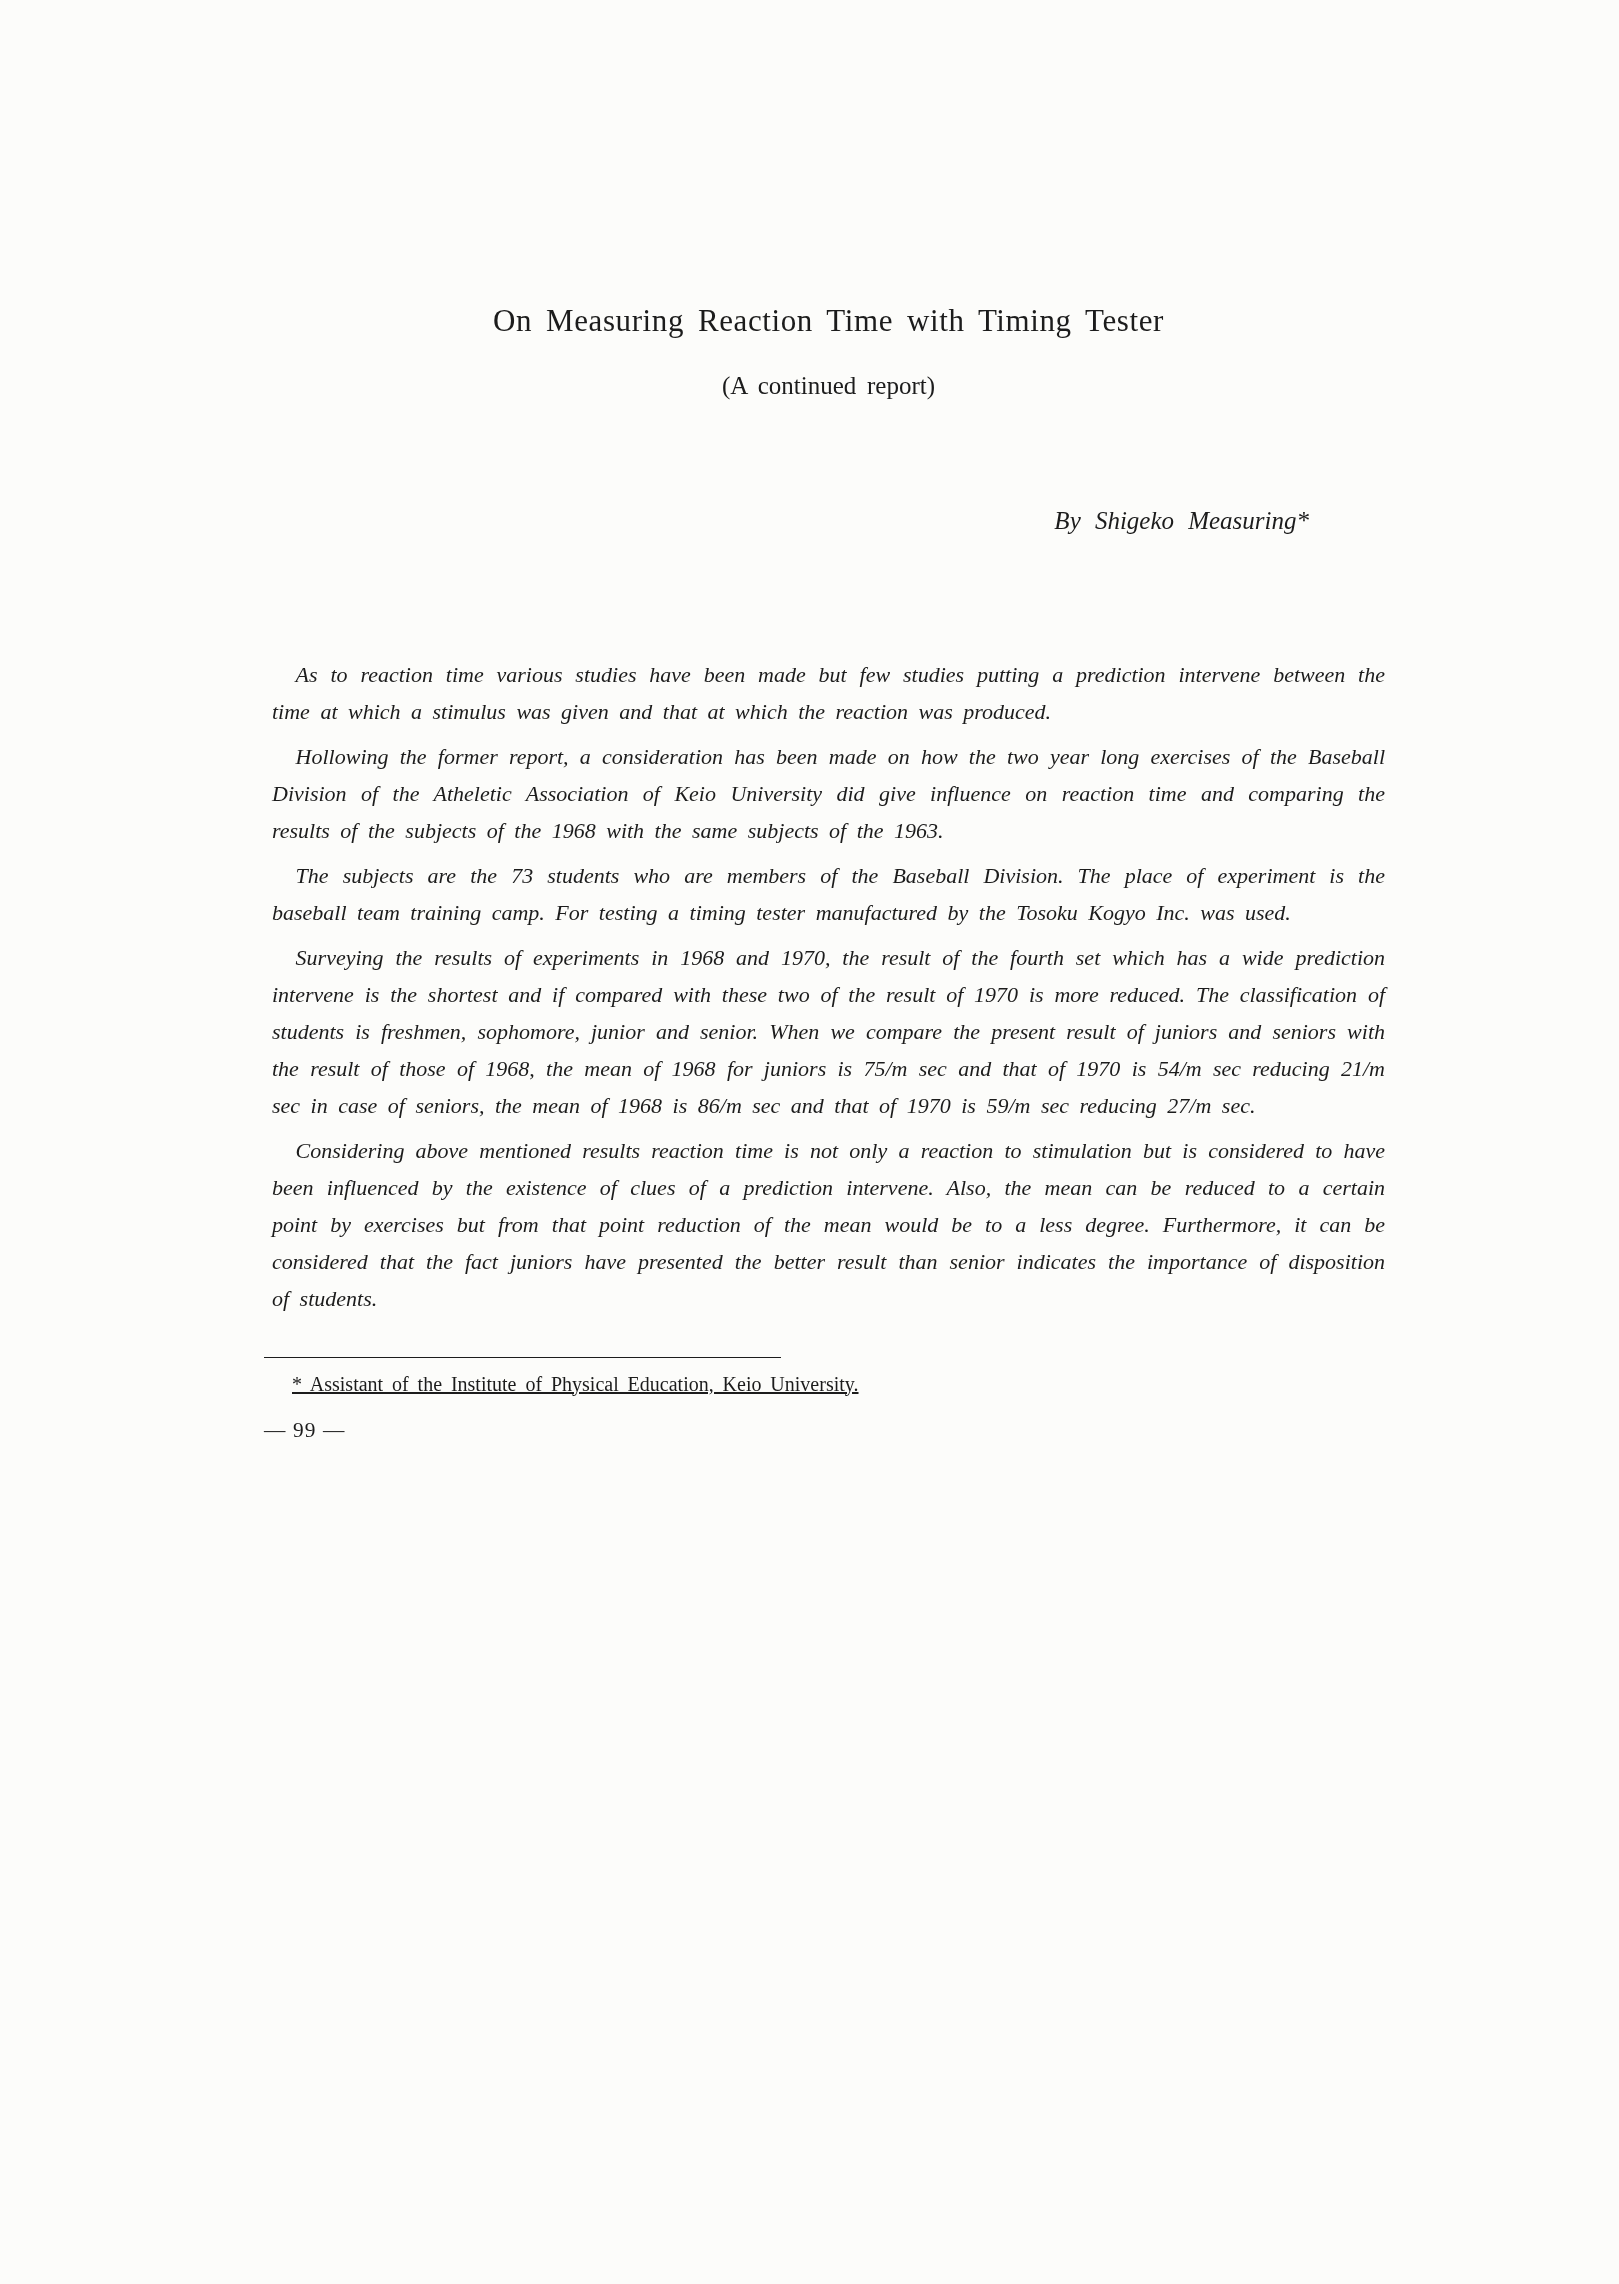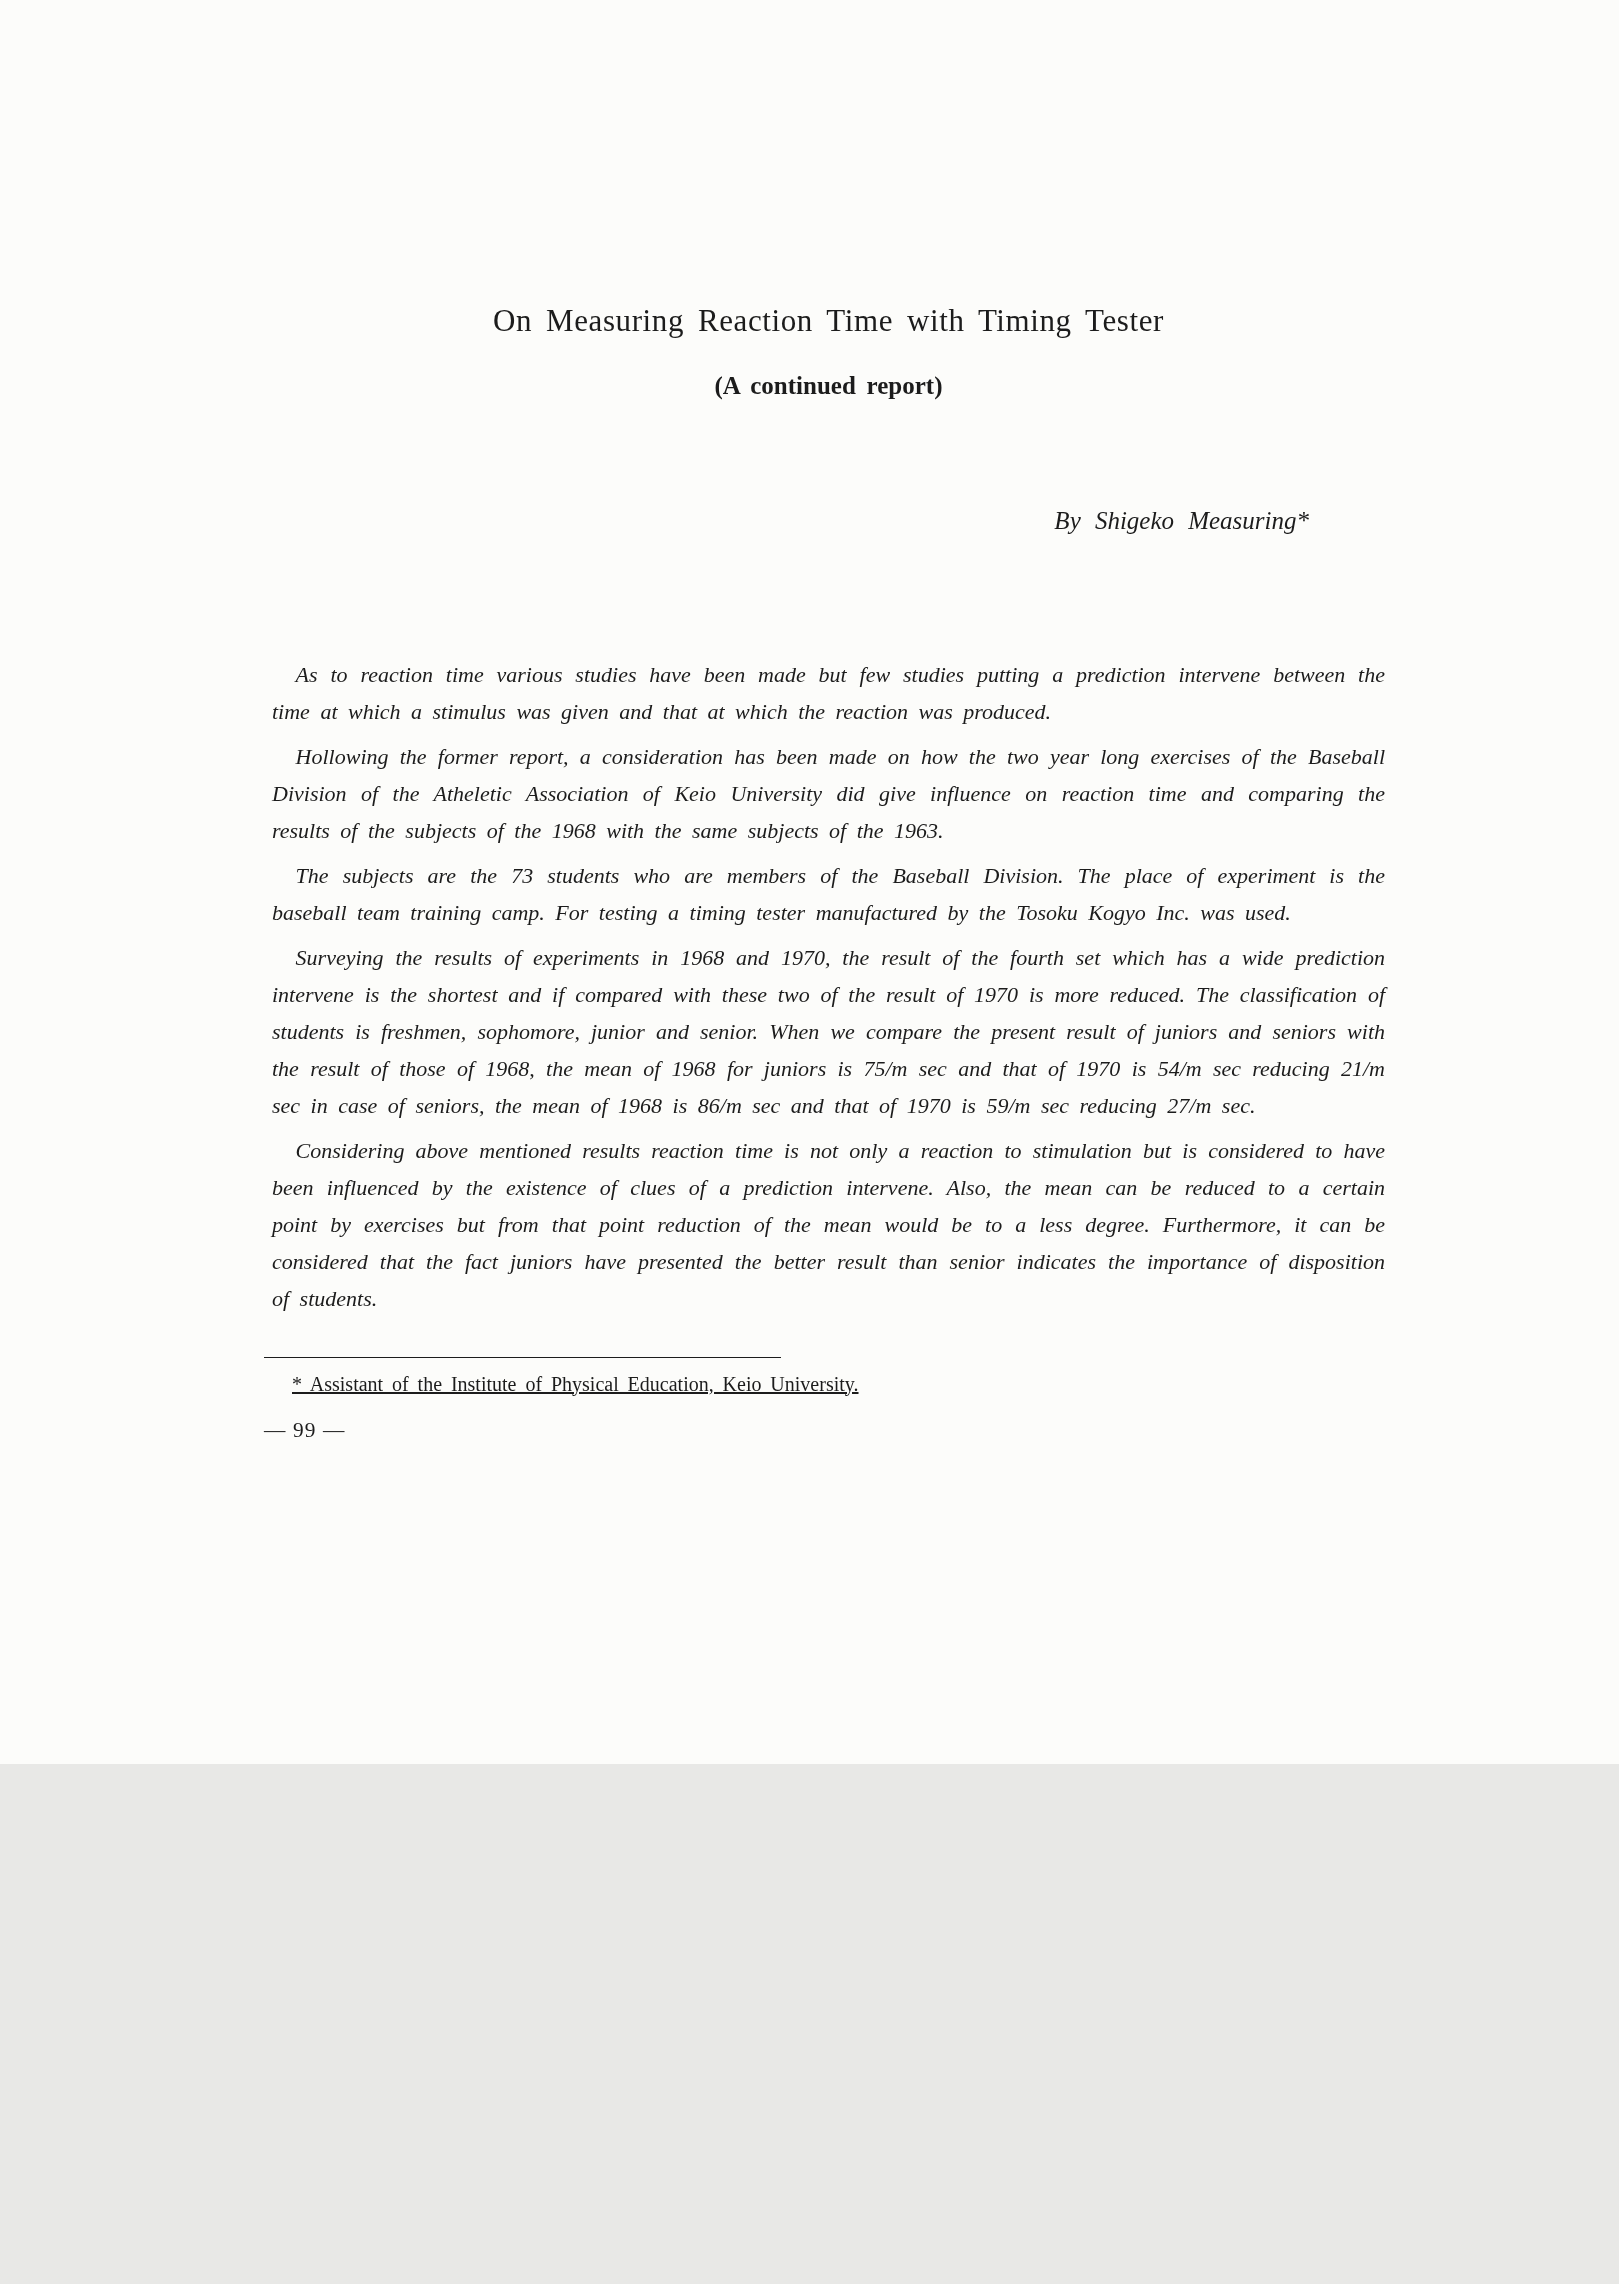--- a/index.html
+++ b/index.html
@@ -3,21 +3,21 @@
 <meta charset="utf-8">
 <style>
   html, body {
     margin: 0;
     padding: 0;
     background: #e8e8e6;
   }
   .page {
     position: relative;
     width: 1620px;
-    height: 1764px;
+    height: 2284px;
     margin: 0 auto;
     background: #fcfcfa;
     color: #1c1c1c;
     font-family: "Liberation Serif", "DejaVu Serif", serif;
     box-sizing: border-box;
     padding: 303px 226px 0 264px; 
   }
   .col {
     width: 1129px;
   }
@@ -27,21 +27,20 @@
     text-align: center;
     letter-spacing: 0.6px;
     word-spacing: 5.6px;
     margin: 0 0 33px 0;
   }
   .subtitle {
     font-size: 25px;
     text-align: center;
     word-spacing: 4.5px;
     margin: 3px 0 107px 0;
-    font-weight: bold;
   }
   .byline {
     font-size: 25px;
     font-style: italic;
     text-align: right;
     padding-right: 84px;
     word-spacing: 7.9px;
     margin: 0 0 121px 0;
   }
   .body-text p {

